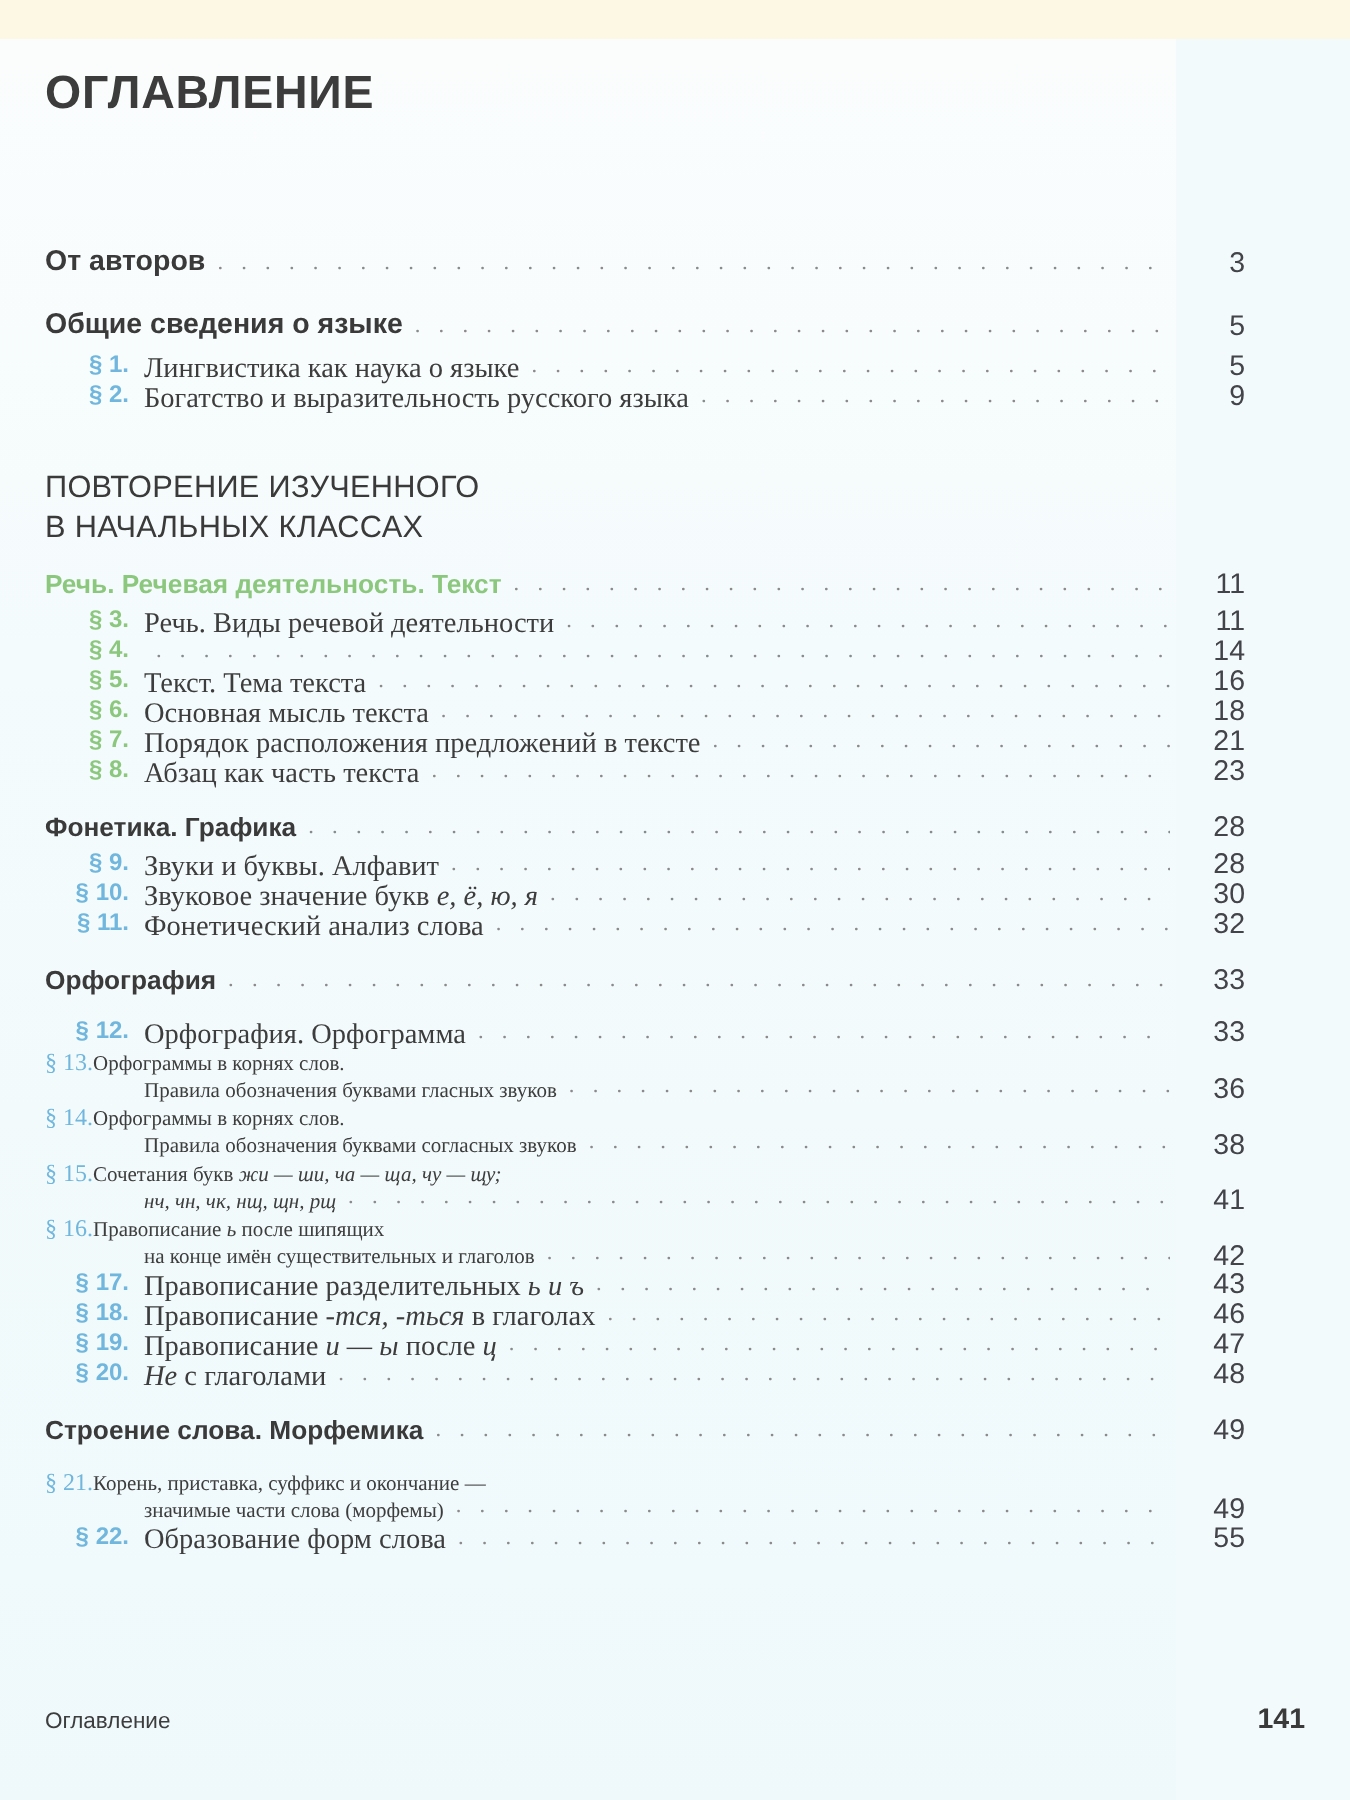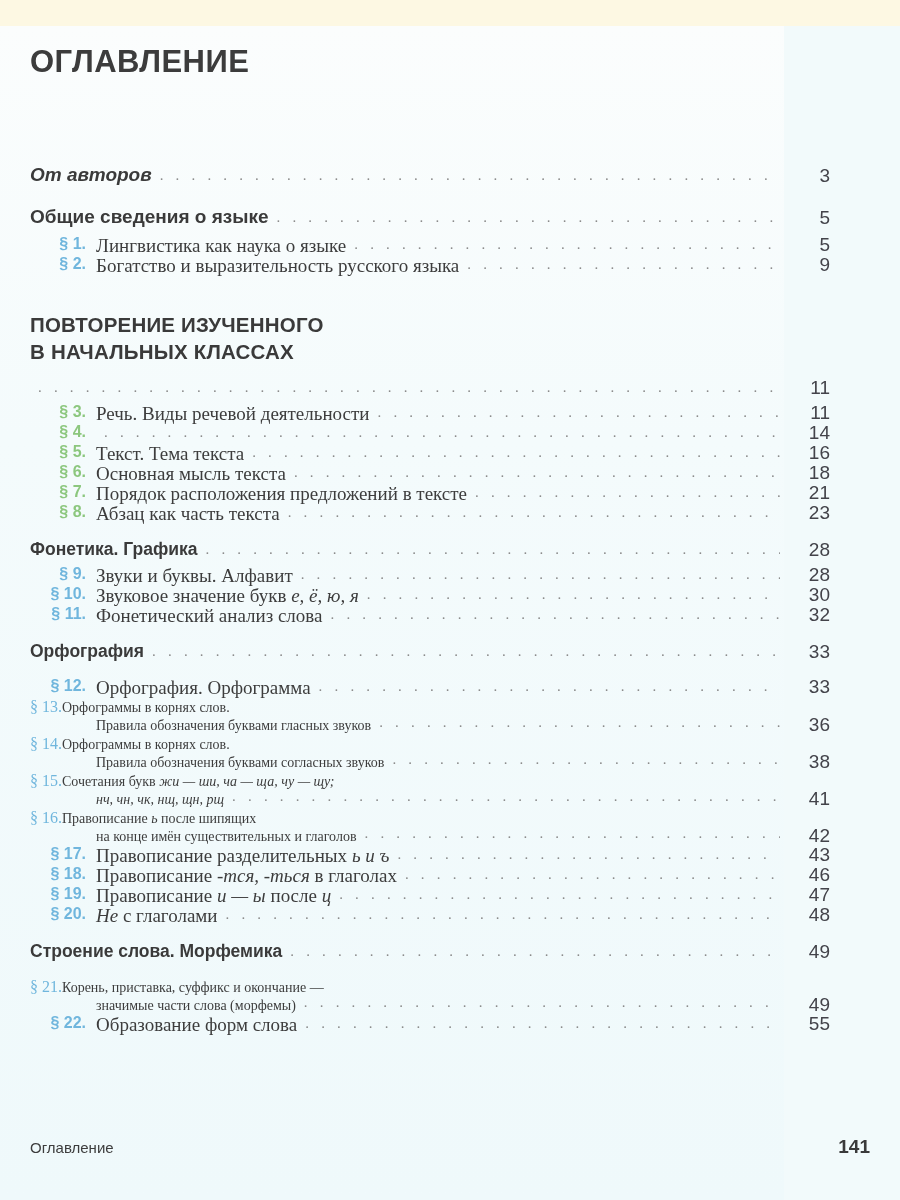--- a/index.html
+++ b/index.html
@@ -81,41 +81,40 @@
     line-height: 1;
     position: relative;
     top: -1px;
   }
   .nodots .leader { visibility: hidden; }
 
   
   .lvl-front .label {
     font-family: "Liberation Sans", "DejaVu Sans", sans-serif;
     font-weight: bold;
-    font-style: italic;
     font-size: 19px;
     color: #3a3a3a;
     white-space: nowrap;
   }
   .lvl-front { margin-bottom: 20px; }
 
   
   .lvl-part .label {
     font-family: "Liberation Sans", "DejaVu Sans", sans-serif;
     font-weight: bold;
     font-size: 19px;
     color: #3a3a3a;
     white-space: nowrap;
   }
   .lvl-part { margin-bottom: 8px; }
 
   
   .unit-head {
     font-family: "Liberation Sans", "DejaVu Sans", sans-serif;
-    font-weight: bold;
+    font-weight: normal;
     font-size: 20.5px;
     line-height: 1.32;
     color: #3a3a3a;
     letter-spacing: 0.2px;
     margin-top: 36px;
     margin-bottom: 14px;
   }
 
   
   .lvl-chap .label {
@@ -237,20 +236,21 @@
         <span class="leader">. . . . . . . . . . . . . . . . . . . . . . . . . . . . . . . . . . . . . . . . . . . . . . . . . . . . . . . . . . . . . . . . . . . . . . .</span>
         <span class="pagenum">9</span>
       </div>
 
       <div class="unit-head">
         <div>ПОВТОРЕНИЕ ИЗУЧЕННОГО</div>
         <div>В НАЧАЛЬНЫХ КЛАССАХ</div>
       </div>
 
       <div class="row lvl-chap first">
+        <span class="label green">Речь. Речевая деятельность. Текст</span>
         <span class="leader">. . . . . . . . . . . . . . . . . . . . . . . . . . . . . . . . . . . . . . . . . . . . . . . . . . . . . . . . . . . . . . . . . . . . . . .</span>
         <span class="pagenum">11</span>
       </div>
 
       <div class="row lvl-sec">
         <span class="sign green">§ 3.</span>
         <span class="label">Речь. Виды речевой деятельности</span>
         <span class="leader">. . . . . . . . . . . . . . . . . . . . . . . . . . . . . . . . . . . . . . . . . . . . . . . . . . . . . . . . . . . . . . . . . . . . . . .</span>
         <span class="pagenum">11</span>
       </div>

